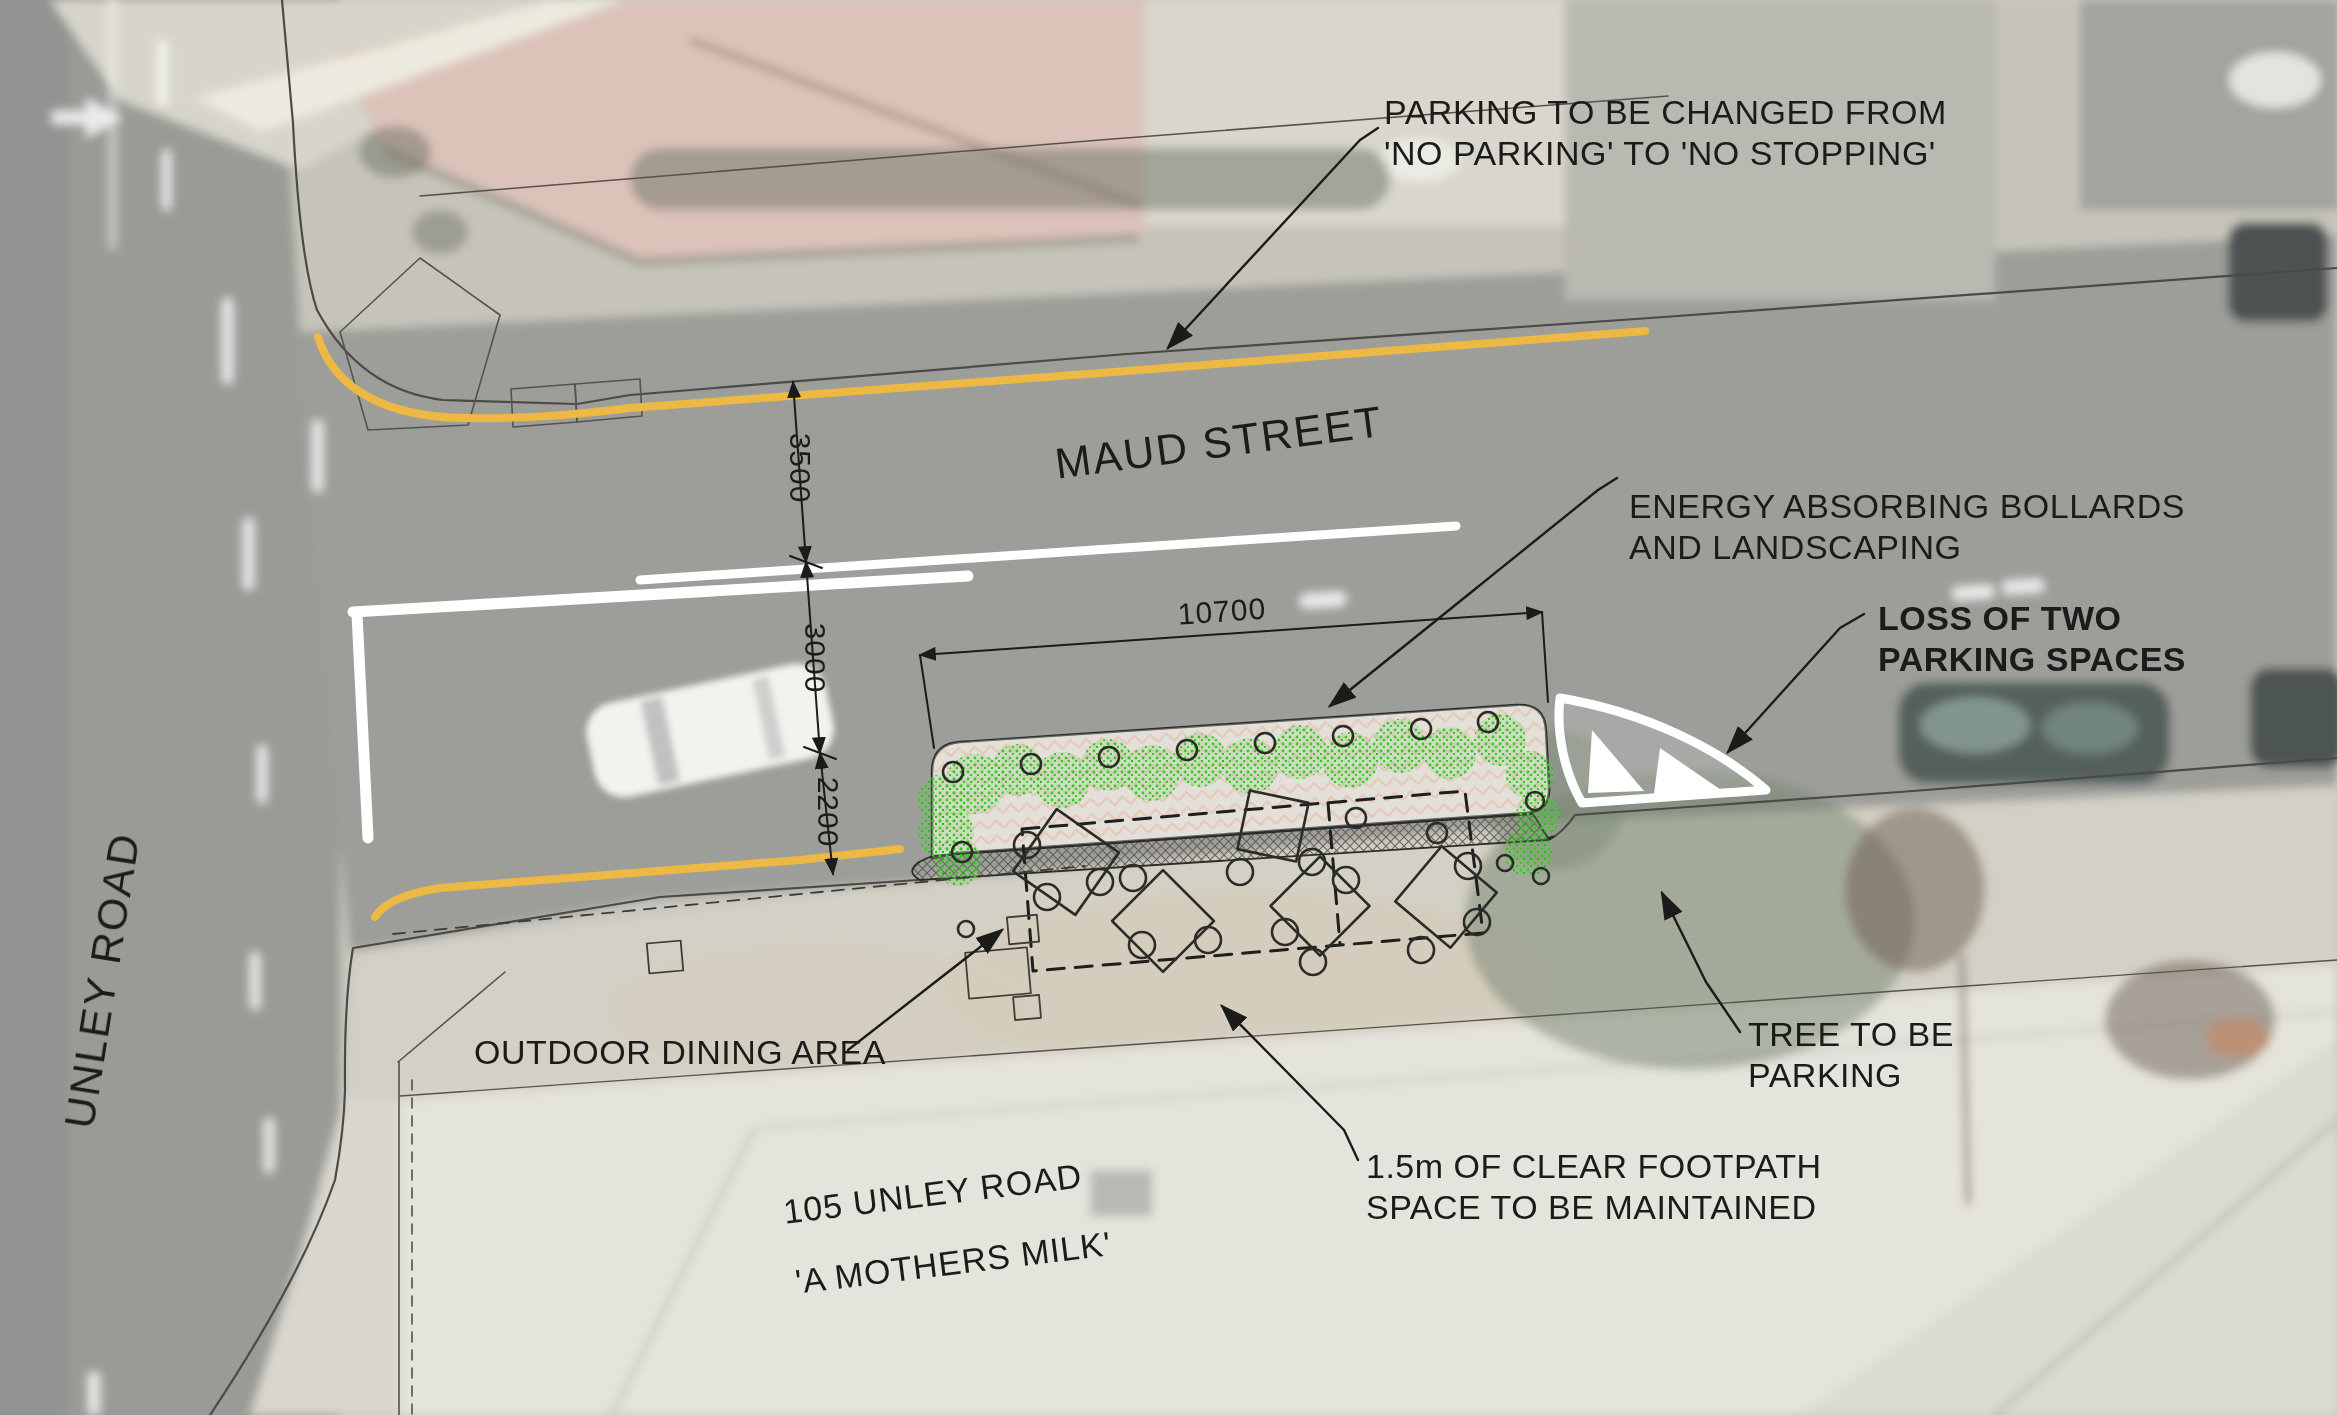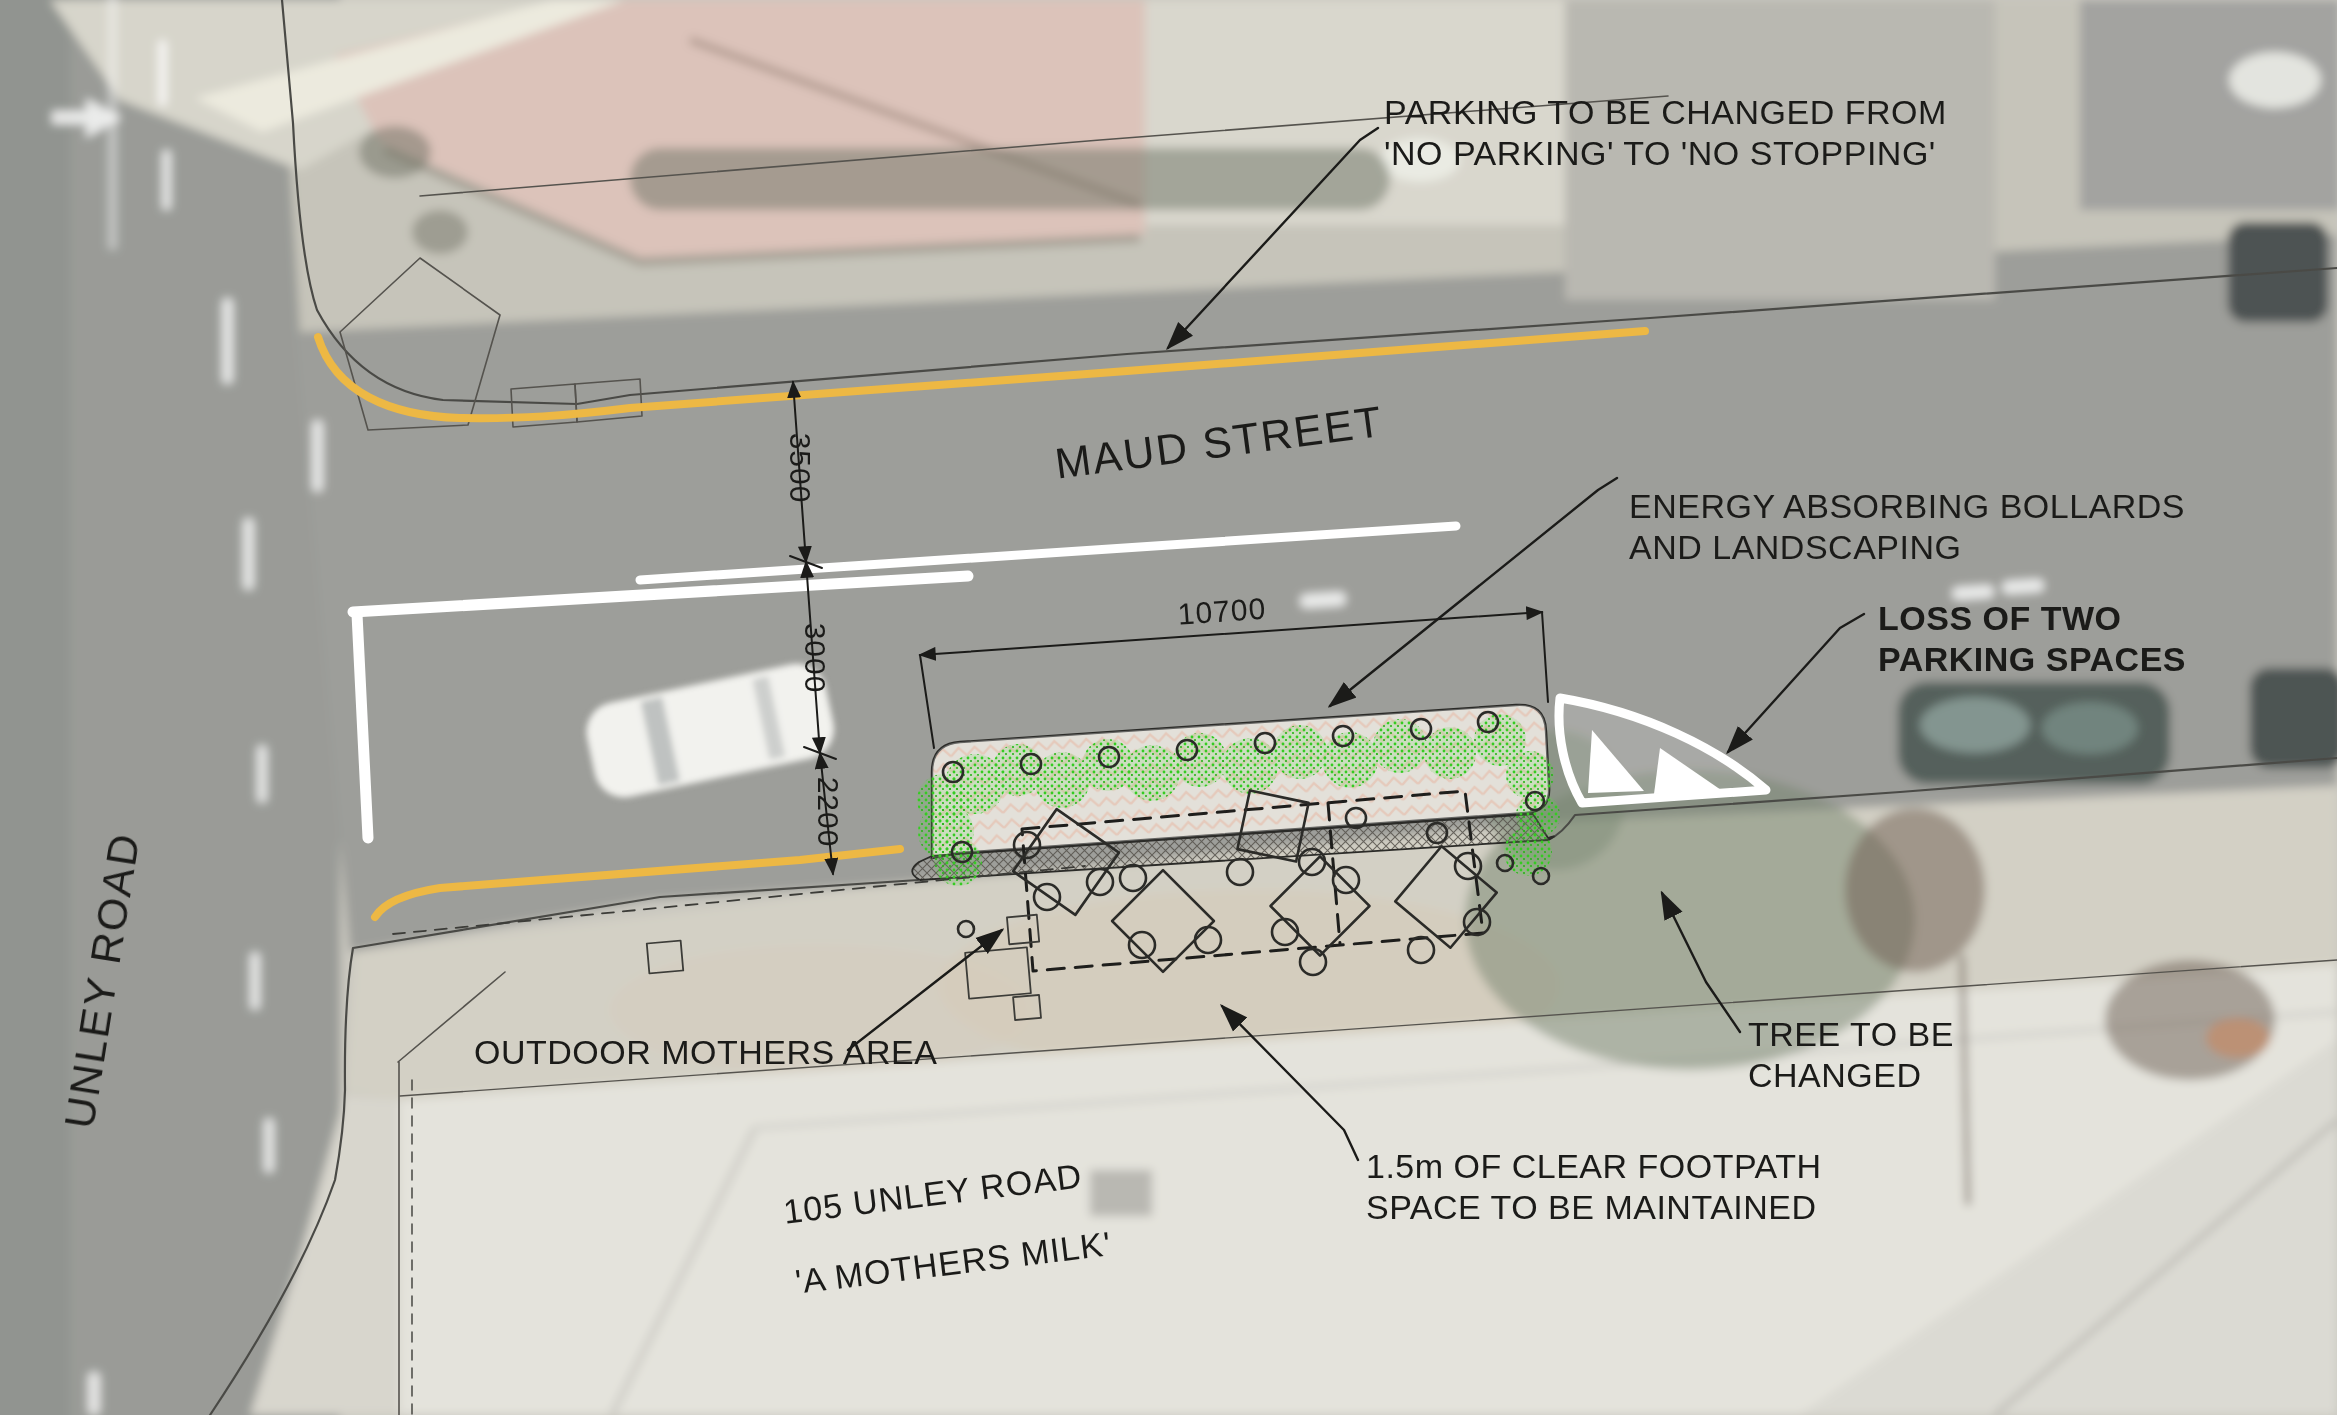--- a/index.html
+++ b/index.html
@@ -291,24 +291,24 @@
 'NO PARKING' TO 'NO STOPPING'</div>
 
   <div class="txt street" style="left:1052px;top:438px;transform:rotate(-7.5deg);">MAUD STREET</div>
 
   <div class="txt ann" style="left:1629px;top:448px;margin-top:38px;">ENERGY ABSORBING BOLLARDS
 AND LANDSCAPING</div>
 
   <div class="txt ann" style="left:1878px;top:598px;font-weight:bold;">LOSS OF TWO
 PARKING SPACES</div>
 
-  <div class="txt ann" style="left:474px;top:1032px;">OUTDOOR MOTHERS AREA</div>
+  <div class="txt ann" style="left:474px;top:1032px;">OUTDOOR DINING AREA</div>
 
   <div class="txt ann" style="left:1748px;top:1014px;">TREE TO BE
-CHANGED</div>
+PARKING</div>
 
   <div class="txt ann" style="left:1366px;top:1146px;">1.5m OF CLEAR FOOTPATH
 SPACE TO BE MAINTAINED</div>
 
   <div class="txt addr" style="left:781px;top:1192px;transform:rotate(-7deg);">105 UNLEY ROAD</div>
 
   <div class="txt addr" style="left:793px;top:1262px;transform:rotate(-7deg);">'A MOTHERS MILK'</div>
 
   <div class="txt street ctr" style="left:202px;top:1150px;transform:translate(-50%,-50%) rotate(-81deg);">UNLEY ROAD</div>
 

